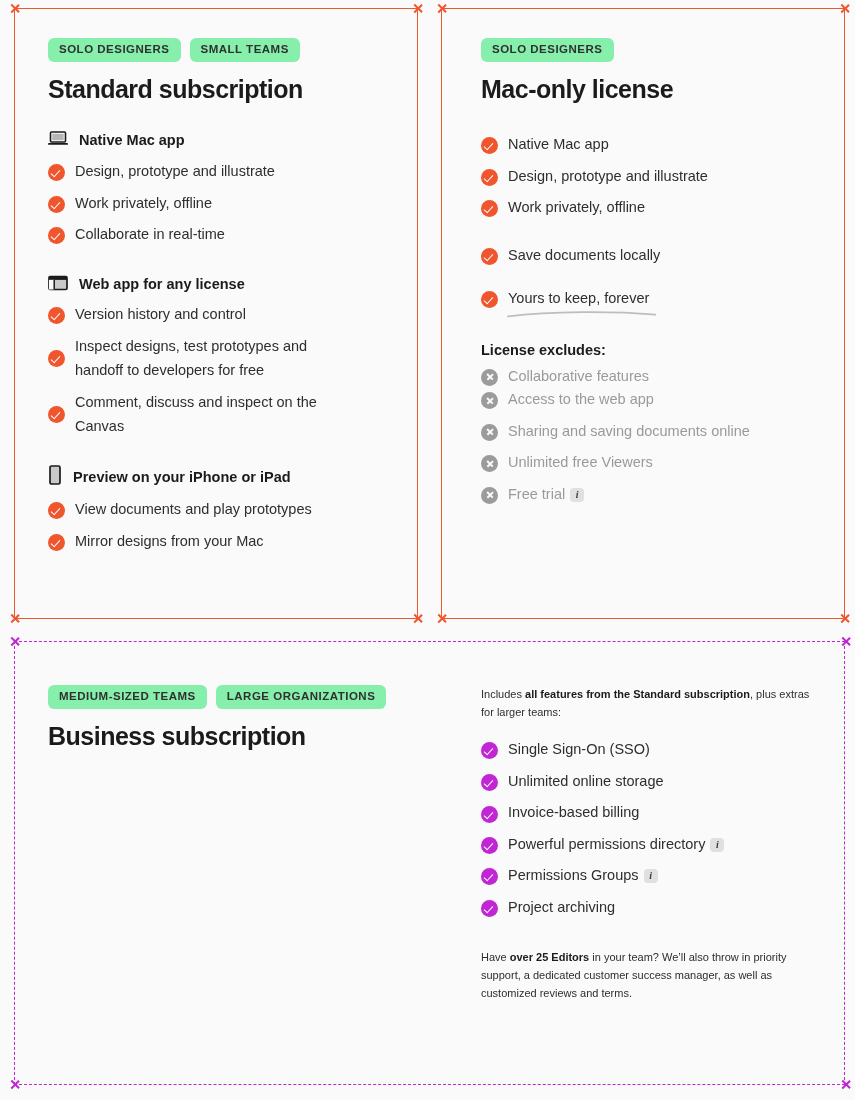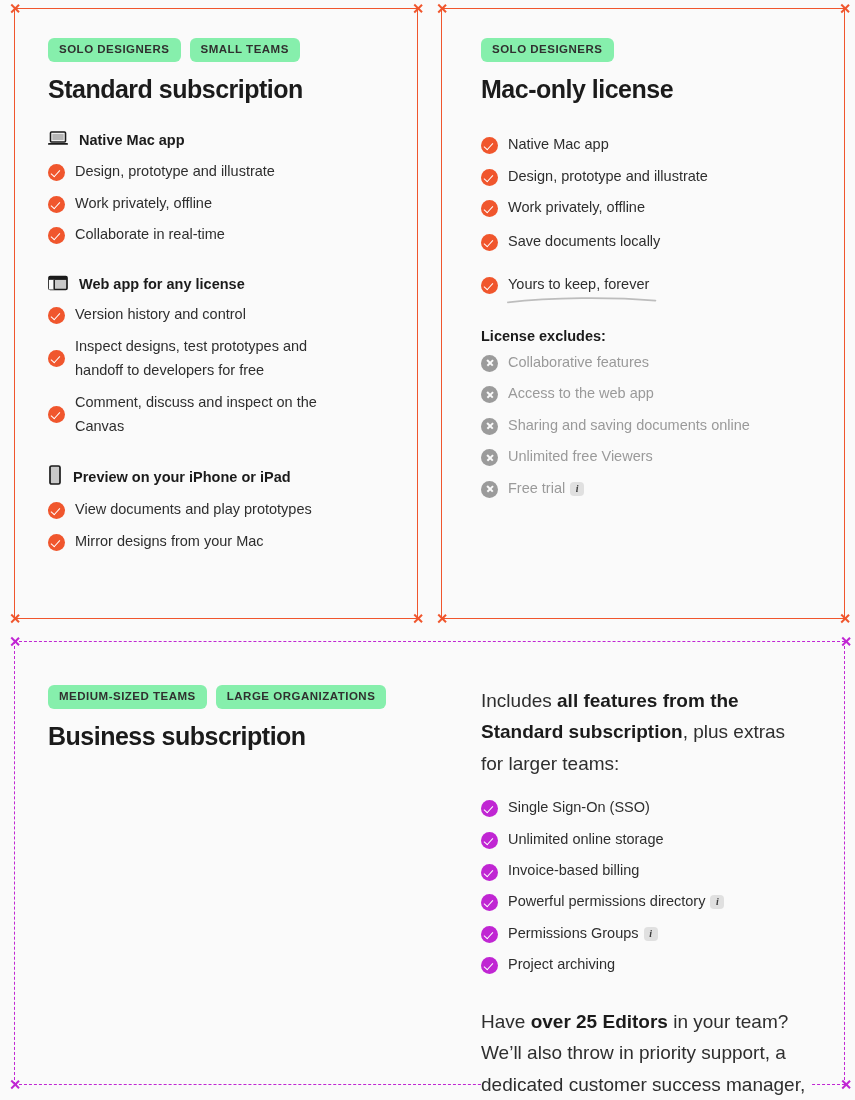--- a/index.html
+++ b/index.html
@@ -90,21 +90,21 @@
     text-align: center; line-height: 14px;
     font-family: "Liberation Serif", serif;
     margin-left: 5px;
   }
 
   
   .swoosh { position: absolute; left: -2px; bottom: -7px; width: calc(100% + 10px); height: 8px; overflow: visible; }
 
   .excl-head { font-size: 14.5px; font-weight: 700; color: #1b1b1b; margin-bottom: 7px; }
 
-  .para { font-size: 19px; color: #2e2e2e; line-height: 1.65; }
+  .para { font-size: 11px; color: #2e2e2e; line-height: 1.65; }
   .para b { font-weight: 700; color: #1b1b1b; }
 
   .ico { flex: 0 0 auto; display: inline-block; }
 </style>
 </head>
 <body>
 
 <div id="stage">
 
   <div class="frame frame-solid" style="left:14px; top:8px; width:404px; height:611px;"></div>
@@ -215,42 +215,42 @@
           <span class="txt">Native Mac app</span>
         </li>
       <li style="margin-top:8px;">
           <span class="chk orange"></span>
           <span class="txt">Design, prototype and illustrate</span>
         </li>
       <li style="margin-top:8px;">
           <span class="chk orange"></span>
           <span class="txt">Work privately, offline</span>
         </li>
-      <li style="margin-top:10px;">
+      <li style="margin-top:24px;">
           <span class="chk orange"></span>
           <span class="txt">Save documents locally</span>
         </li>
       <li style="margin-top:20px;">
         <span class="chk orange"></span>
         <span class="txt">
           <span>Yours to keep, forever</span>
           <svg class="swoosh" viewBox="0 0 160 8" preserveAspectRatio="none">
             <path d="M2 6.4 C 48 1.2, 112 1.0, 158 4.6" fill="none" stroke="#bdbdbd" stroke-width="1.8" stroke-linecap="round"></path>
           </svg>
         </span>
       </li>
     </ul>
 
     <div class="excl-head" style="margin-top:31px;">License excludes:</div>
     <ul class="feat">
       <li style="margin-top:5px;">
           <span class="xbadge"></span>
           <span class="txt muted">Collaborative features</span>
         </li>
-      <li style="margin-top:8px;">
+      <li style="">
           <span class="xbadge"></span>
           <span class="txt muted">Access to the web app</span>
         </li>
       <li style="margin-top:8px;">
           <span class="xbadge"></span>
           <span class="txt muted">Sharing and saving documents online</span>
         </li>
       <li style="margin-top:8px;">
           <span class="xbadge"></span>
           <span class="txt muted">Unlimited free Viewers</span>

